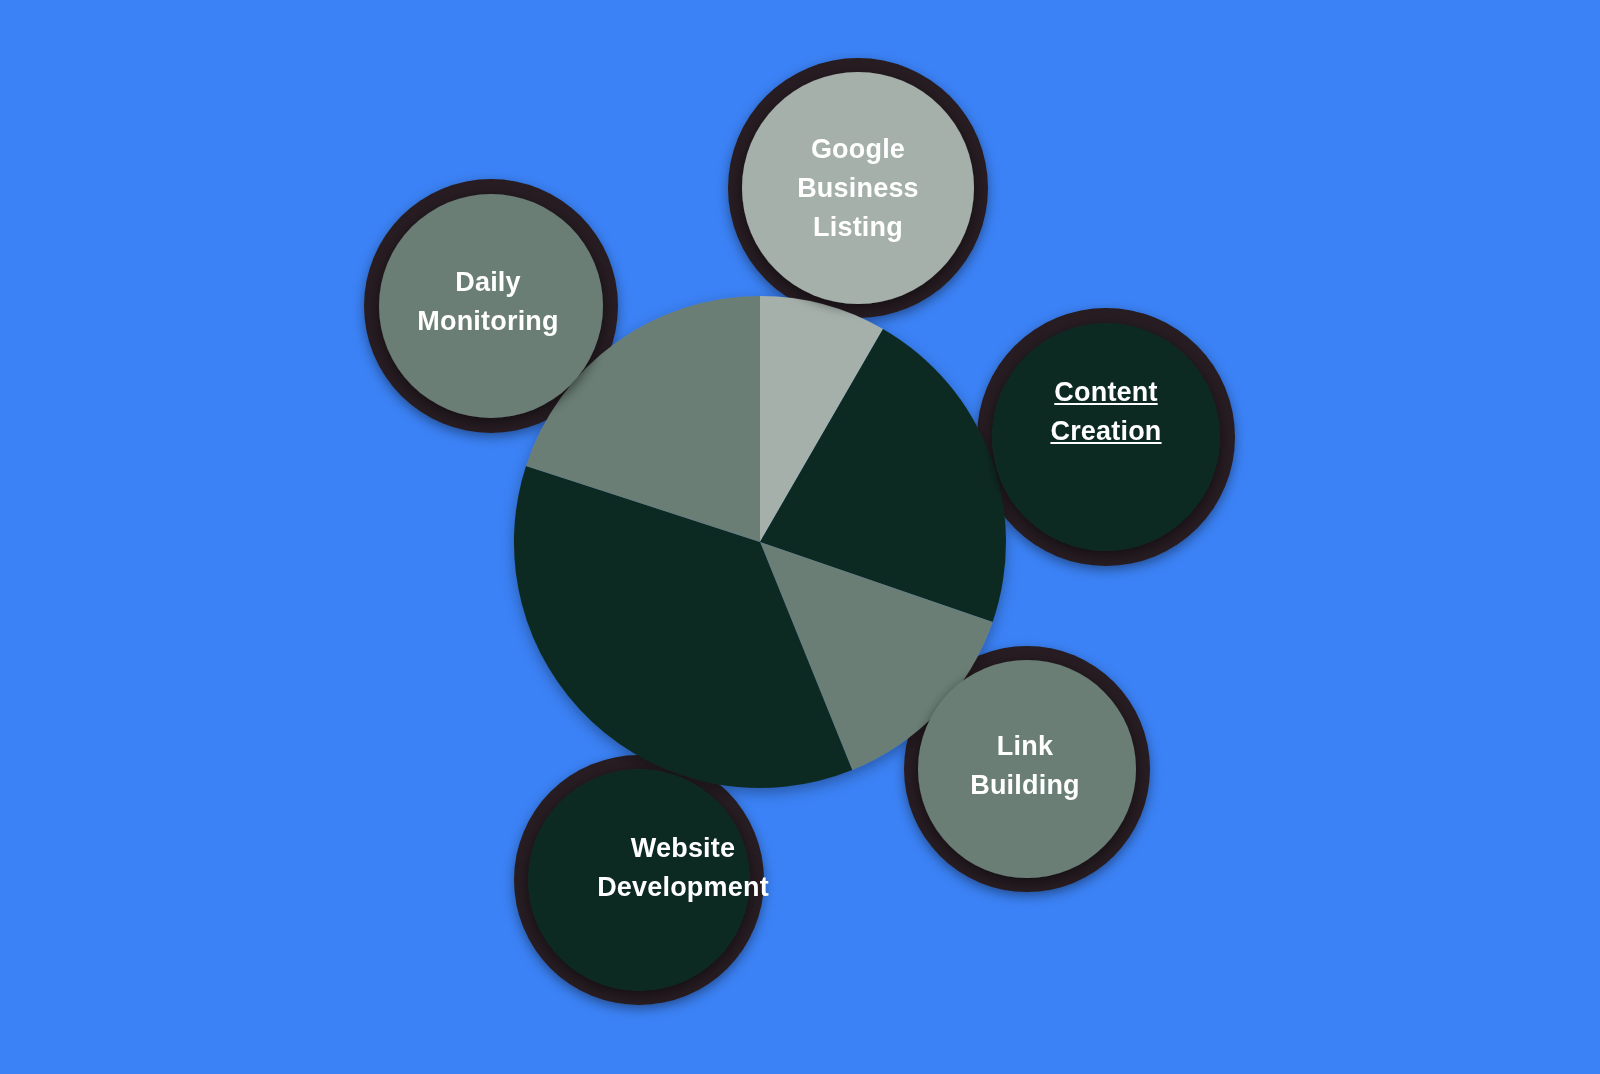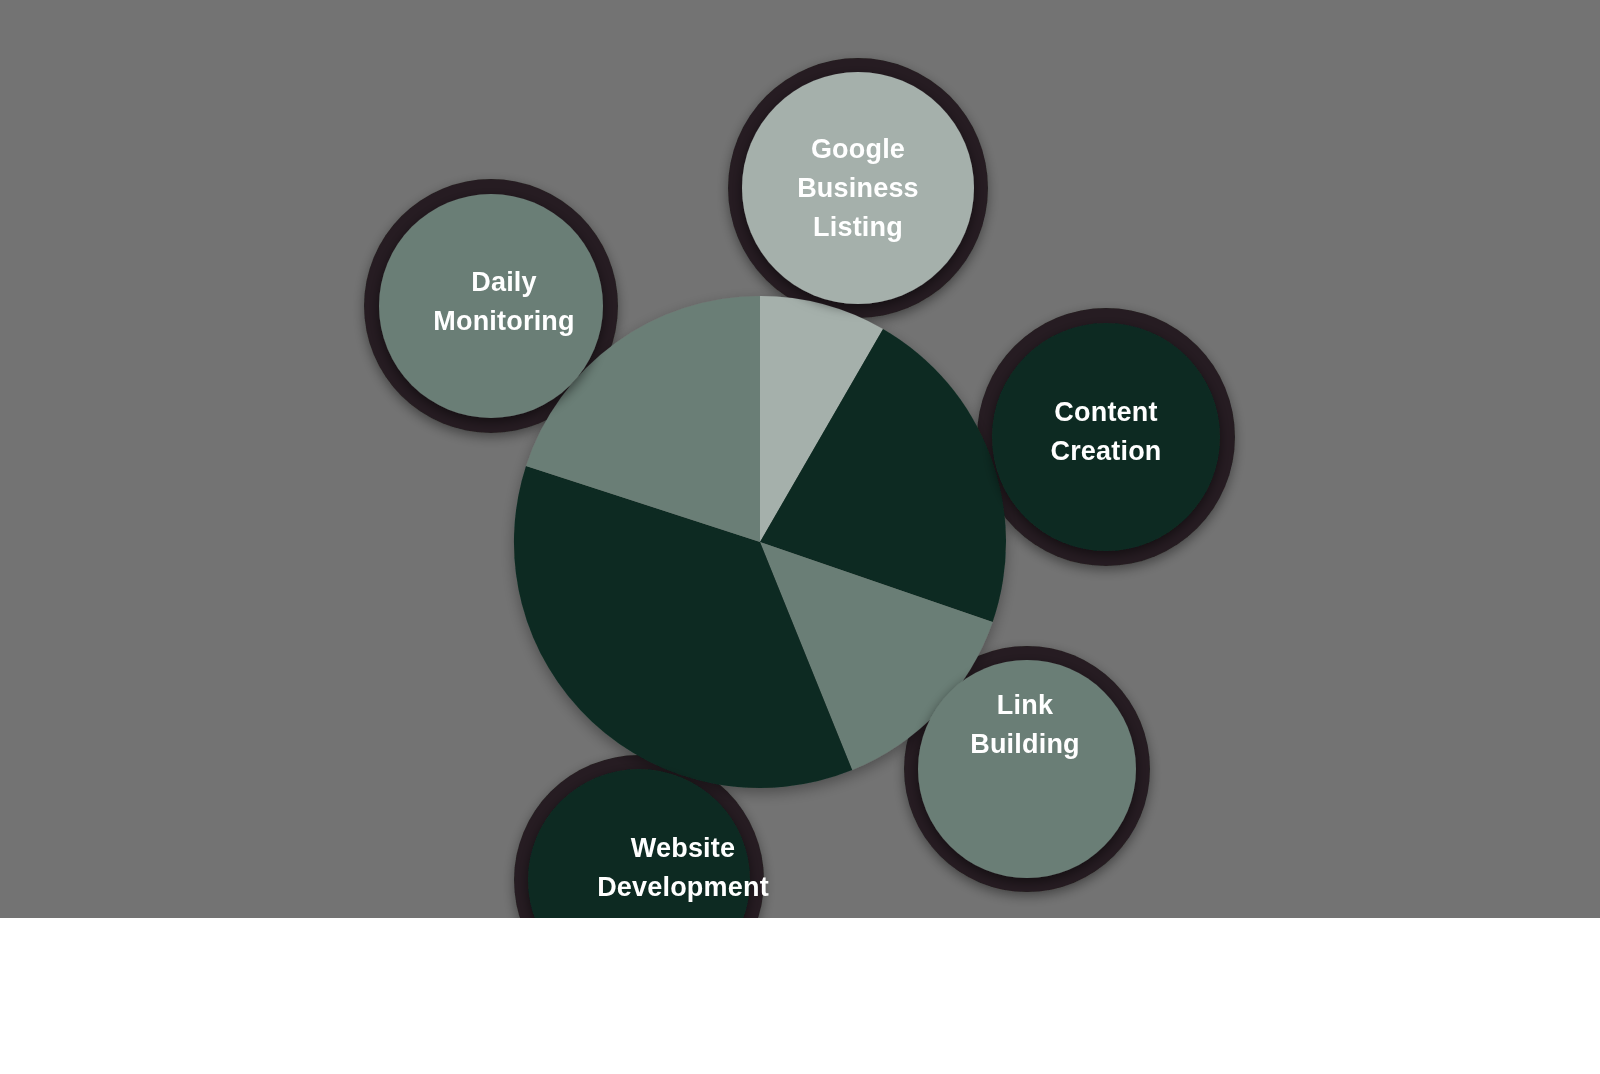--- a/index.html
+++ b/index.html
@@ -1,20 +1,20 @@
 <!DOCTYPE html>
 <html><head>
 <meta charset="utf-8">
 <style>
   html, body { margin: 0; padding: 0; background: #ffffff; }
   .canvas {
     position: relative;
     width: 1600px;
-    height: 918px;
-    background: #737373;
+    height: 1074px;
+    background: #3b82f6;
     overflow: hidden;
     font-family: "Liberation Sans", sans-serif;
   }
   .canvas svg { position: absolute; left: 0; top: 0; }
   .bubble-label {
     position: absolute;
     transform: translate(-50%, -50%);
     color: #ffffff;
     font-weight: 700;
     font-size: 27px;
@@ -63,21 +63,21 @@
       <circle cx="491" cy="306" r="112" filter="url(#shadowFill)" fill="#6b7e76"></circle>
       <circle cx="1106" cy="437" r="114" filter="url(#shadowFill)" fill="#0c2b22"></circle>
       <circle cx="1027" cy="769" r="109" filter="url(#shadowFill)" fill="#6b7e76"></circle>
       <circle cx="639" cy="880" r="111" filter="url(#shadowFill)" fill="#0c2b22"></circle>
     </g>
   </svg>
 
   <div class="bubble-label" style="left:858px; top:188px;">Google
 Business
 Listing</div>
-  <div class="bubble-label" style="left:504px; top:302px;">Daily
+  <div class="bubble-label" style="left:488px; top:302px;">Daily
 Monitoring</div>
-  <div class="bubble-label" style="left:1106px; top:432px;">Content
+  <div class="bubble-label" style="left:1106px; top:412px;text-decoration:underline;">Content
 Creation</div>
-  <div class="bubble-label" style="left:1025px; top:725px;">Link
+  <div class="bubble-label" style="left:1025px; top:766px;">Link
 Building</div>
   <div class="bubble-label" style="left:639px; top:868px;margin-left:44px;">Website
 Development</div>
 </div>
 
 </body></html>

